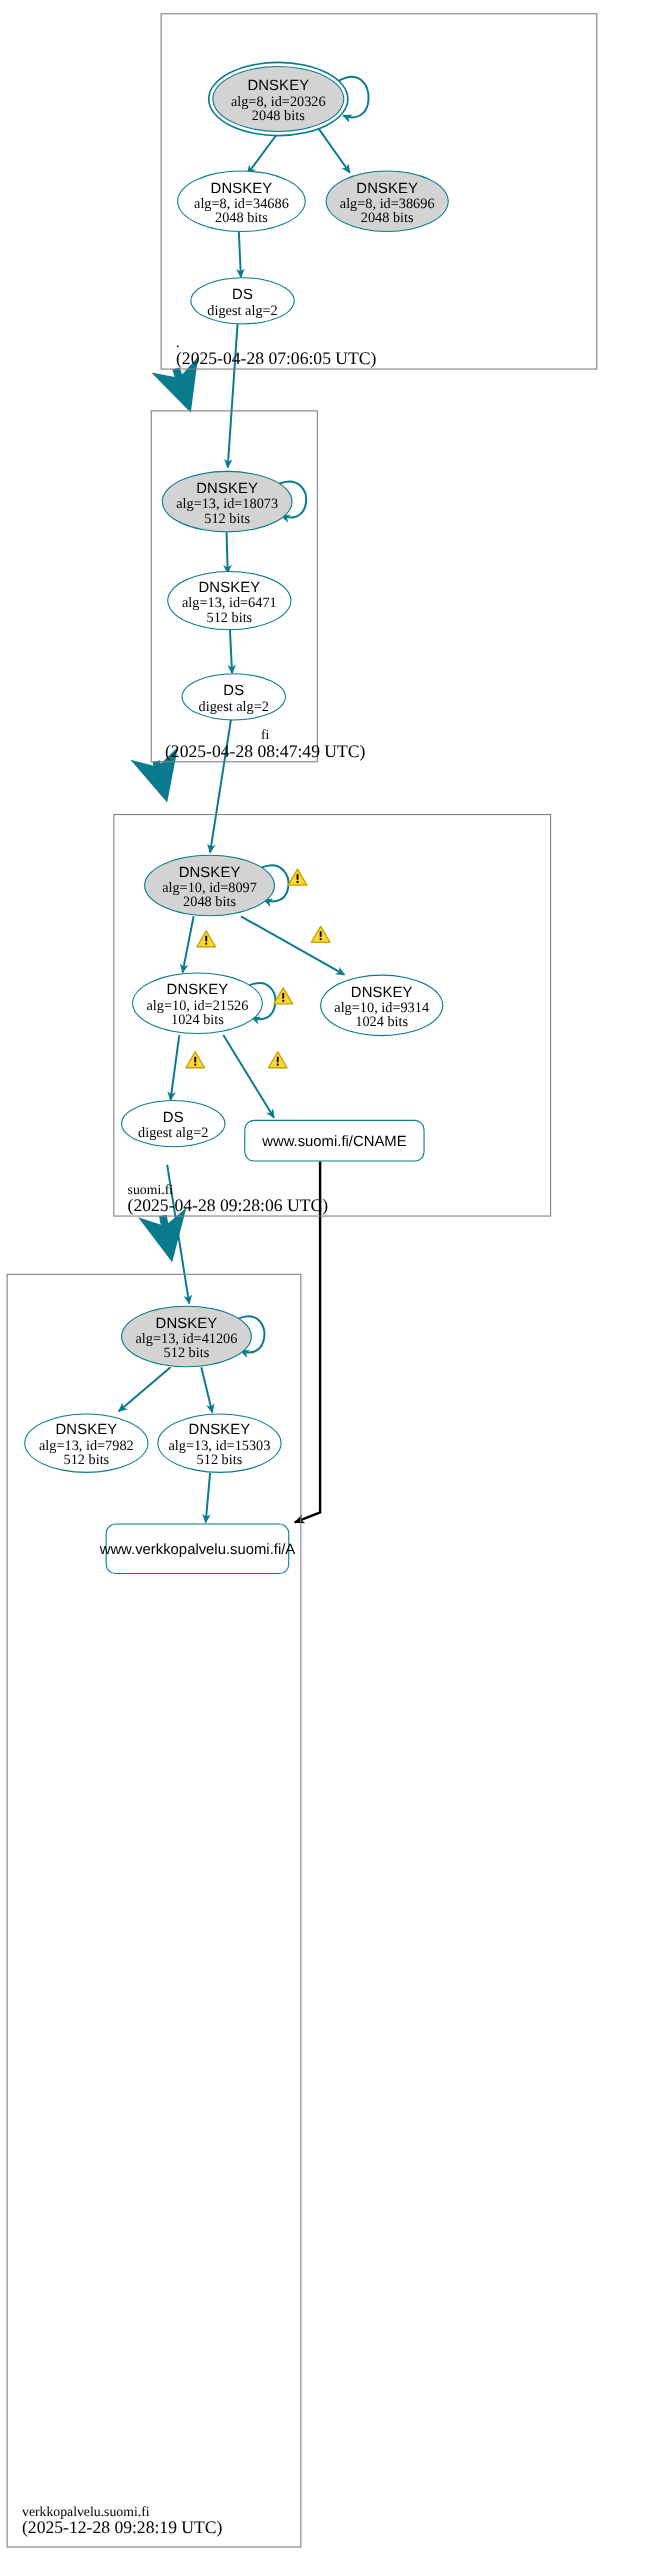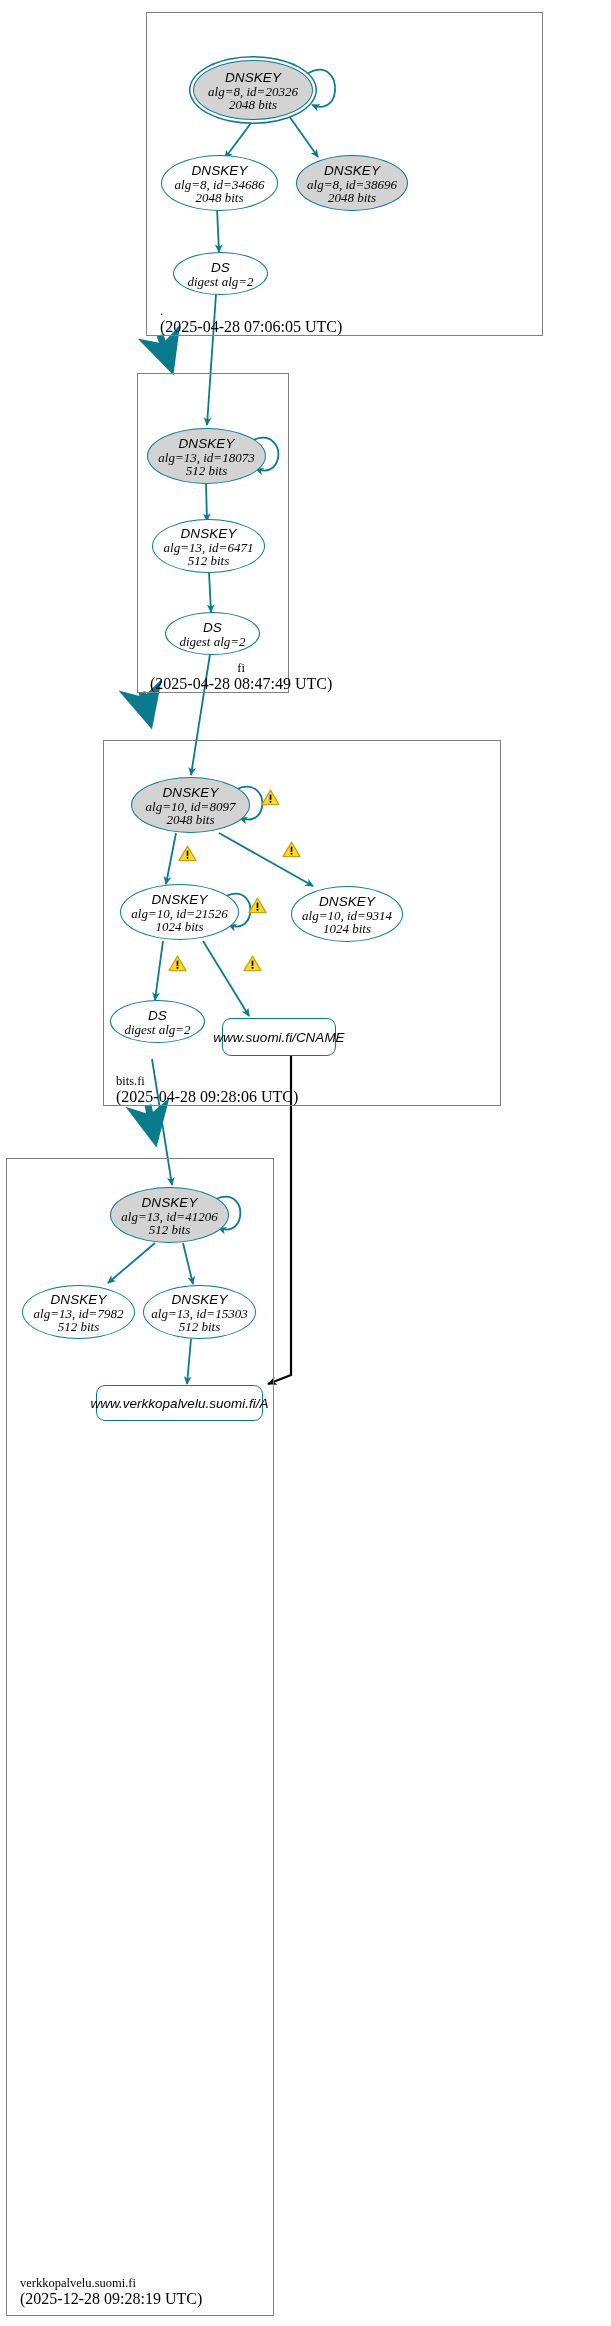--- a/index.html
+++ b/index.html
@@ -49,21 +49,20 @@
   }
   .node {
     position: absolute;
     box-sizing: border-box;
     display: flex;
     flex-direction: column;
     align-items: center;
     justify-content: center;
     text-align: center;
     color: #000000;
-    font-style: italic;
   }
   .ellipse {
     border: 1.6px solid #0a7b8c;
     border-radius: 50%;
     background: #ffffff;
   }
   .ellipse.shaded {
     background: #d3d3d3;
   }
   .ellipse.dbl {
@@ -177,21 +176,21 @@
     <span class="zname">.</span>
     <span class="ztime">(2025-04-28 07:06:05 UTC)</span>
   </div>
 
   <div class="zonelabel" style="left:150px; top:660px;text-align:center;">
     <span class="zname">fi</span>
     <span class="ztime">(2025-04-28 08:47:49 UTC)</span>
   </div>
 
   <div class="zonelabel" style="left:116px; top:1073px;">
-    <span class="zname">bits.fi</span>
+    <span class="zname">suomi.fi</span>
     <span class="ztime">(2025-04-28 09:28:06 UTC)</span>
   </div>
 
   <div class="zonelabel" style="left:20px; top:2262px;margin-top:13px;">
     <span class="zname">verkkopalvelu.suomi.fi</span>
     <span class="ztime">(2025-12-28 09:28:19 UTC)</span>
   </div>
 
   <div class="node ellipse shaded dbl" style="left:193px; top:60px; width:120px; height:60px;">
     <span class="t1">DNSKEY</span>
@@ -249,21 +248,21 @@
     <span class="t1">DNSKEY</span>
     <span class="t2">alg=10, id=9314</span>
     <span class="t2">1024 bits</span>
   </div>
 
   <div class="node ellipse" style="left:110px; top:1000px; width:95px; height:43px;">
     <span class="t1">DS</span>
     <span class="t2">digest alg=2</span>
   </div>
 
-  <div class="node rrbox" style="left:222px; top:1018px; width:114px; height:38px;">
+  <div class="node rrbox" style="left:222px; top:1018px; width:164px; height:38px;">
     <span class="rrlabel">www.suomi.fi/CNAME</span>
   </div>
 
   <svg class="warn" style="left:261px; top:789px;" viewBox="0 0 20 18">
     <path d="M10,1.2 L19,16.6 L1,16.6 Z" fill="#ffd633" stroke="#c8a200" stroke-width="1.3" stroke-linejoin="round"></path>
     <rect x="9.1" y="6" width="1.8" height="5.4" fill="#000"></rect>
     <rect x="9.1" y="12.6" width="1.8" height="1.9" fill="#000"></rect>
   </svg>
   <svg class="warn" style="left:178px; top:845px;" viewBox="0 0 20 18">
     <path d="M10,1.2 L19,16.6 L1,16.6 Z" fill="#ffd633" stroke="#c8a200" stroke-width="1.3" stroke-linejoin="round"></path>
@@ -302,17 +301,17 @@
     <span class="t2">alg=13, id=7982</span>
     <span class="t2">512 bits</span>
   </div>
 
   <div class="node ellipse" style="left:143px; top:1285px; width:113px; height:54px;">
     <span class="t1">DNSKEY</span>
     <span class="t2">alg=13, id=15303</span>
     <span class="t2">512 bits</span>
   </div>
 
-  <div class="node rrbox" style="left:96px; top:1385px; width:167px; height:36px;">
+  <div class="node rrbox" style="left:96px; top:1385px; width:167px; height:46px;">
     <span class="rrlabel">www.verkkopalvelu.suomi.fi/A</span>
   </div>
 
 </div>
 
 </body></html>

